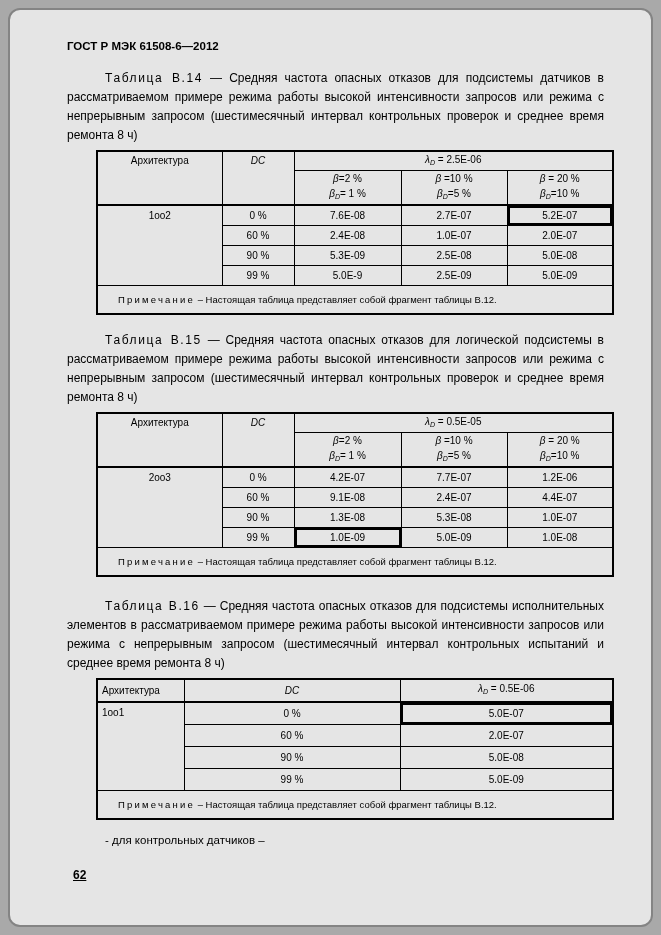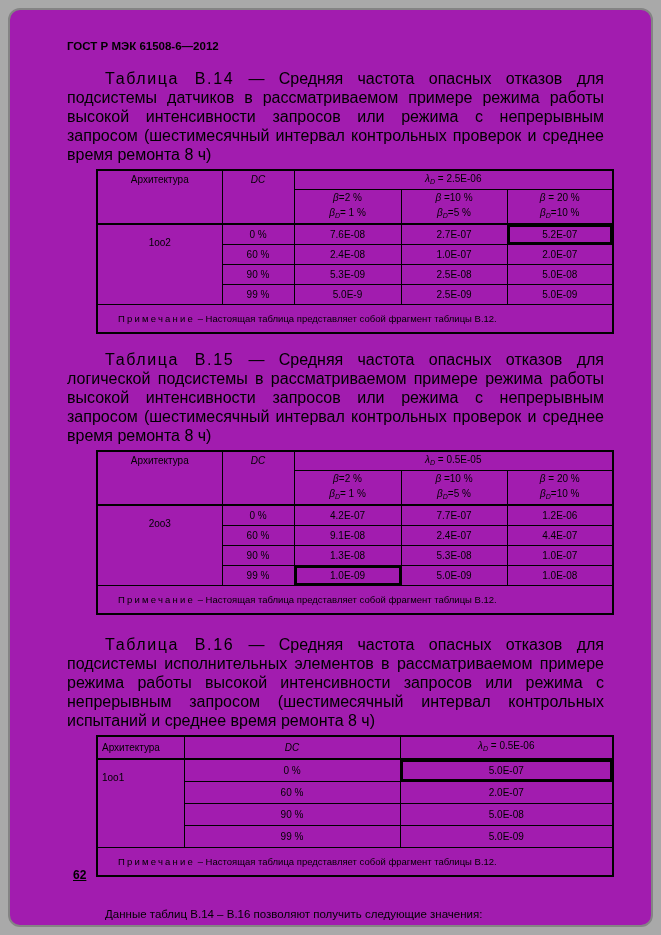--- a/index.html
+++ b/index.html
@@ -5,33 +5,33 @@
   html,body{margin:0;padding:0;}
   body{
     width:661px;height:935px;
     background:#a9a9a9;
     font-family:"Liberation Sans", sans-serif;
     color:#000;
     position:relative;
   }
   .page{
     position:absolute;left:8px;top:8px;right:8px;bottom:8px;
-    background:#a21caf;
+    background:#e5e5e5;
     border:2px solid #848484;
     border-radius:12px;
     box-sizing:border-box;
     padding:30px 47px 20px 57px;
     overflow:hidden;
   }
   .doc-header{
     font-size:11.5px;font-weight:bold;line-height:13px;
   }
   p{margin:0;}
   .caption{
-    font-size:16px;line-height:19px;text-align:justify;
+    font-size:12px;line-height:19px;text-align:justify;
     text-indent:38px;margin:16px 0 5px 0;
   }
   .caption.mt20{margin-top:20px;}
   .cap-label{letter-spacing:1.6px;}
   table{
     border-collapse:collapse;table-layout:fixed;
     width:516px;margin-left:29px;
     border:2px solid #000;
   }
   td{
@@ -39,21 +39,21 @@
     font-size:10px;line-height:12px;
     text-align:center;vertical-align:middle;
     padding:0 2px;height:19px;
     overflow:hidden;
   }
   .t16 tbody td{height:21px;}
   .hrow1 td{height:18px;}
   .hrow2 td{height:33px;border-bottom:2px solid #000;}
   .hsep-b{border-bottom:2px solid #000;}
   .arch-h, .dc-h{vertical-align:top;padding-top:3px;}
-  .arch-cell{vertical-align:top;padding-top:12px;}
+  .arch-cell{vertical-align:top;padding-top:4px;}
   .arch-left{text-align:left;padding-left:4px;}
   .bl{line-height:15px;}
   .i{font-style:italic;}
   sub{font-size:7px;vertical-align:-2px;}
   .hl{box-shadow:inset 0 0 0 2px #000;text-align:center;}
   .note-row td{
     height:21px;font-size:9.5px;text-align:left;
     padding:3px 6px 3px 20px;line-height:12px;
   }
   .note-label{letter-spacing:2.2px;}
@@ -235,18 +235,17 @@
       <tr>
         <td>99 %</td>
         <td>5.0E-09</td>
       </tr>
       <tr class="note-row">
         <td colspan="3"><span class="note-label">Примечание</span> <span>– Настоящая таблица представляет собой фрагмент таблицы В.12.</span></td>
       </tr>
     </tbody>
   </table>
 
-  <p class="body-text">Данные таблиц В.14 – В.16 позволяют получить следующие значения:</p>
   <p class="body-text second">- для контрольных датчиков –</p>
 
   <div class="page-number">62</div>
 
 </div>
 
 </body></html>

